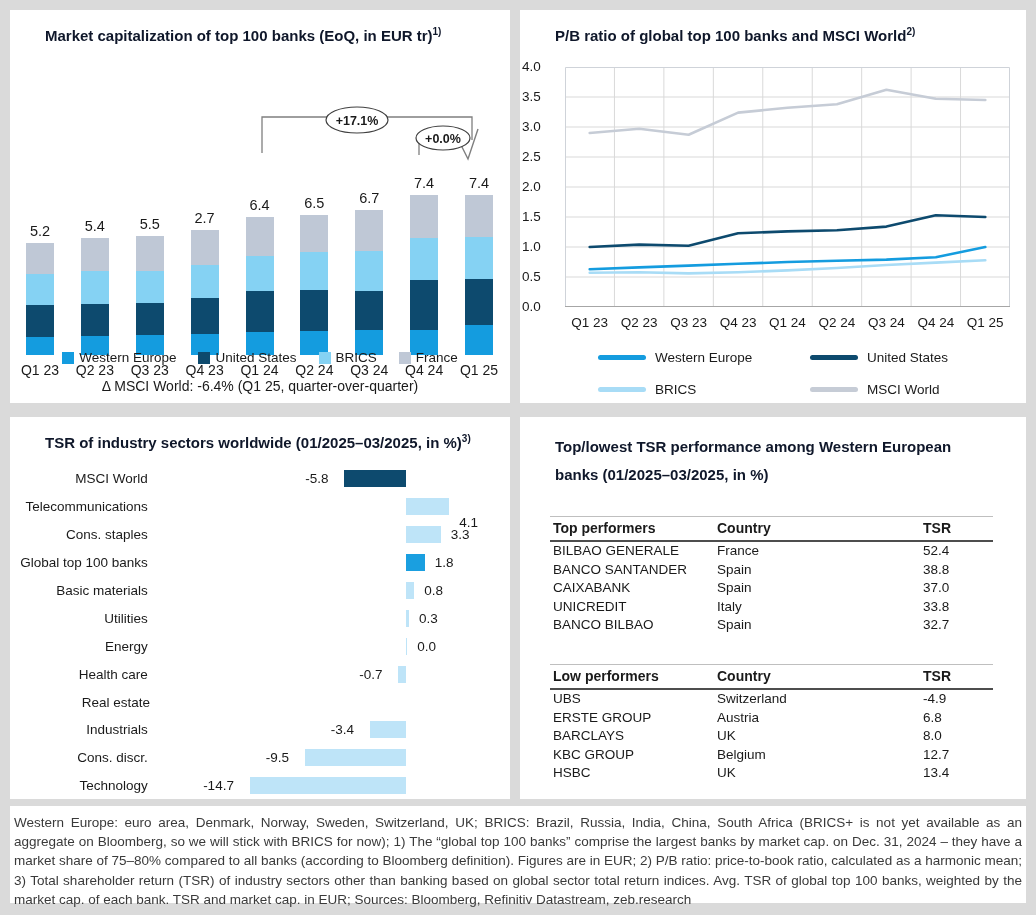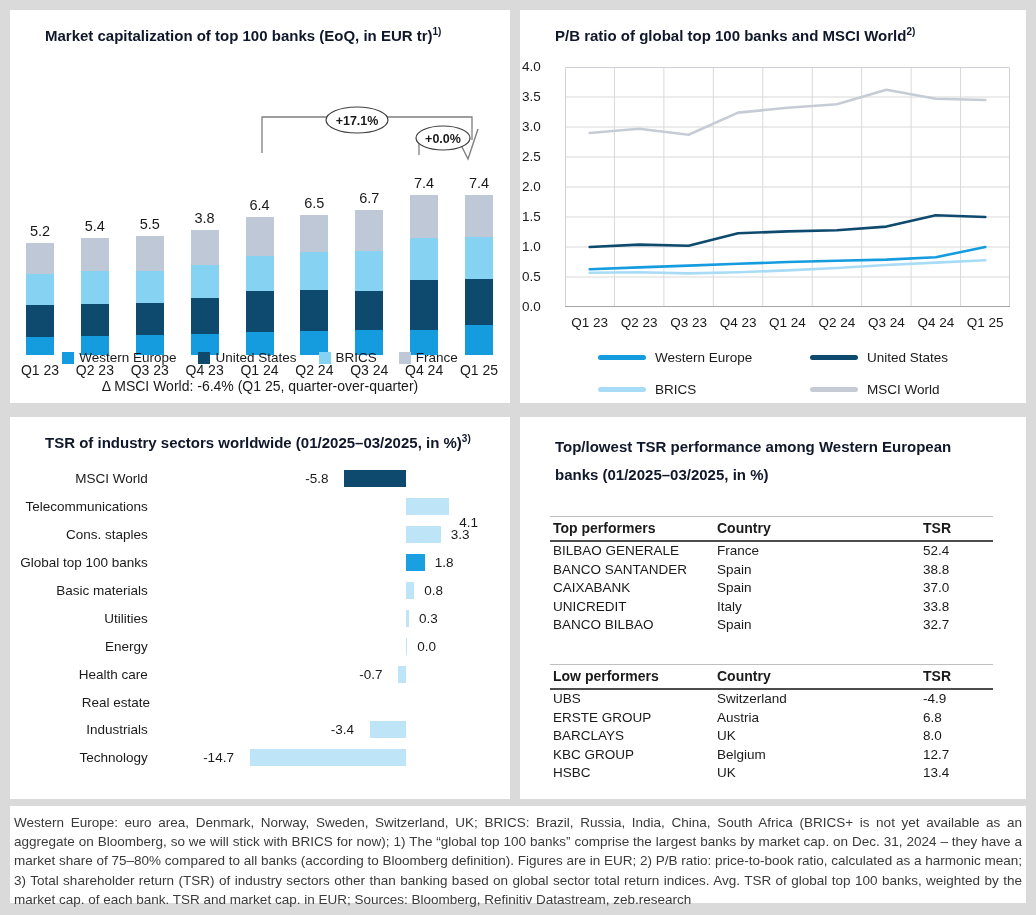--- a/index.html
+++ b/index.html
@@ -85,21 +85,21 @@
             <div class="mc-total">5.5</div>
             <div class="mc-bar">
               <div class="mc-seg" style="height: 34.8px; background: rgb(191, 200, 214);"></div>
               <div class="mc-seg" style="height: 32.4px; background: rgb(133, 210, 243);"></div>
               <div class="mc-seg" style="height: 31.8px; background: rgb(13, 74, 110);"></div>
               <div class="mc-seg" style="height: 19.9px; background: rgb(20, 156, 223);"></div>
             </div>
             <div class="mc-xlabel">Q3 23</div>
           </div>
           <div class="mc-col">
-            <div class="mc-total">3.8</div>
+            <div class="mc-total">2.7</div>
             <div class="mc-bar">
               <div class="mc-seg" style="height: 35.6px; background: rgb(191, 200, 214);"></div>
               <div class="mc-seg" style="height: 32.4px; background: rgb(133, 210, 243);"></div>
               <div class="mc-seg" style="height: 36.3px; background: rgb(13, 74, 110);"></div>
               <div class="mc-seg" style="height: 21px; background: rgb(20, 156, 223);"></div>
             </div>
             <div class="mc-xlabel">Q4 23</div>
           </div>
           <div class="mc-col">
             <div class="mc-total">6.4</div>
@@ -315,20 +315,27 @@
           <div class="ts-label">Real estate</div>
         </div>
         <div class="ts-row">
           <div class="ts-label">Industrials</div>
           <div class="ts-zone">
             <div class="ts-bar" style="background: rgb(190, 228, 248); width: 36.1px; left: 213.9px;"></div>
             <div class="ts-val" style="right: 146.1px;">-3.4</div>
           </div>
         </div>
         <div class="ts-row">
+          <div class="ts-label">Cons. discr.</div>
+          <div class="ts-zone">
+            <div class="ts-bar" style="background: rgb(190, 228, 248); width: 100.9px; left: 149.1px;"></div>
+            <div class="ts-val" style="right: 210.9px;">-9.5</div>
+          </div>
+        </div>
+        <div class="ts-row">
           <div class="ts-label">Technology</div>
           <div class="ts-zone">
             <div class="ts-bar" style="background: rgb(190, 228, 248); width: 156.1px; left: 93.9px;"></div>
             <div class="ts-val" style="right: 266.1px;">-14.7</div>
           </div>
         </div>
       </div>
   </div>
 
   <div class="panel" id="panel-bt">

